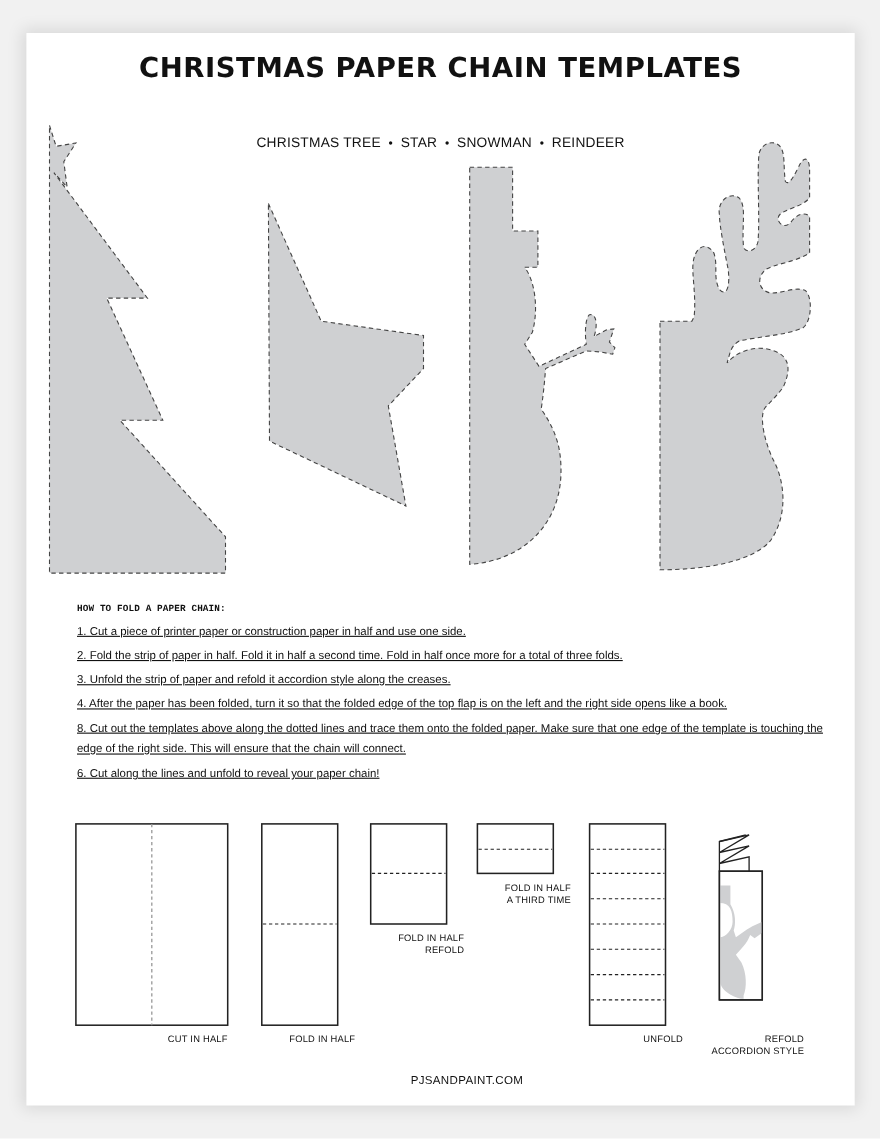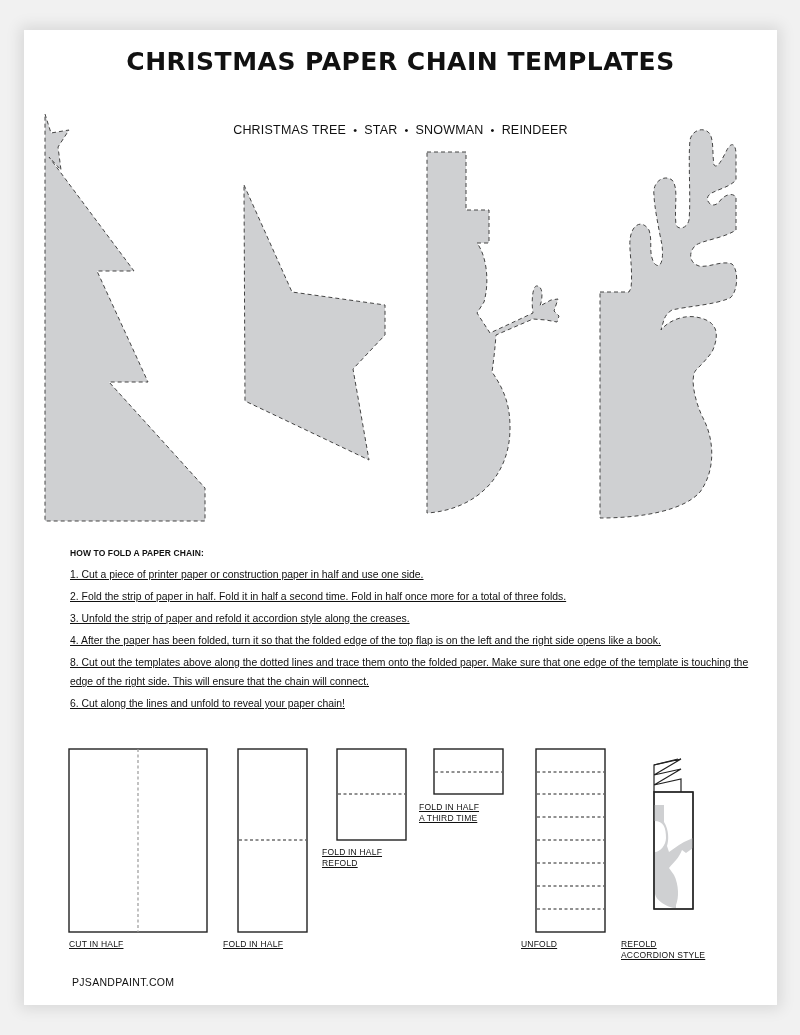--- a/index.html
+++ b/index.html
@@ -35,34 +35,33 @@
   .subtitle .sep { margin: 0 7px; font-size: 11px; }
   .templates {
     position: absolute; left: 0; top: 0;
     width: 753px; height: 520px;
   }
   .shape { fill: #cfd0d2; stroke: #444; stroke-width: 1; stroke-dasharray: 4 3; }
   .howto {
     position: absolute; left: 46px; top: 518px; width: 680px;
   }
   .howto-title {
-    font-size: 8.5px; font-weight: 700; margin-bottom: 7px; letter-spacing: 0.1px;
+    font-size: 8.5px; font-weight: 700; margin-bottom: 7px; letter-spacing: 0.1px; font-family: Liberation Mono, monospace;
   }
   .step {
     font-size: 10.4px; line-height: 19px; margin-bottom: 3px; text-decoration: underline;
   }
   .diagrams { position: absolute; left: 0; top: 0; width: 753px; height: 975px; }
   .diag-label {
-    position: absolute; font-size: 8.5px; text-align: left; line-height: 11px;
+    position: absolute; font-size: 8.5px; text-align: right; line-height: 11px;
     letter-spacing: 0.2px;
-    text-decoration: underline;
   }
   .footer {
     position: absolute; left: 0; right: 0; top: 946px;
-    text-align: left; font-size: 10.5px; letter-spacing: 0.3px; padding-left: 48px;
+    text-align: center; font-size: 10.5px; letter-spacing: 0.3px; padding-left: 48px;
   }
 </style>
 </head>
 <body>
 
 <div class="sheet">
 
   <div class="title">CHRISTMAS PAPER CHAIN TEMPLATES</div>
 
   <div class="subtitle">

